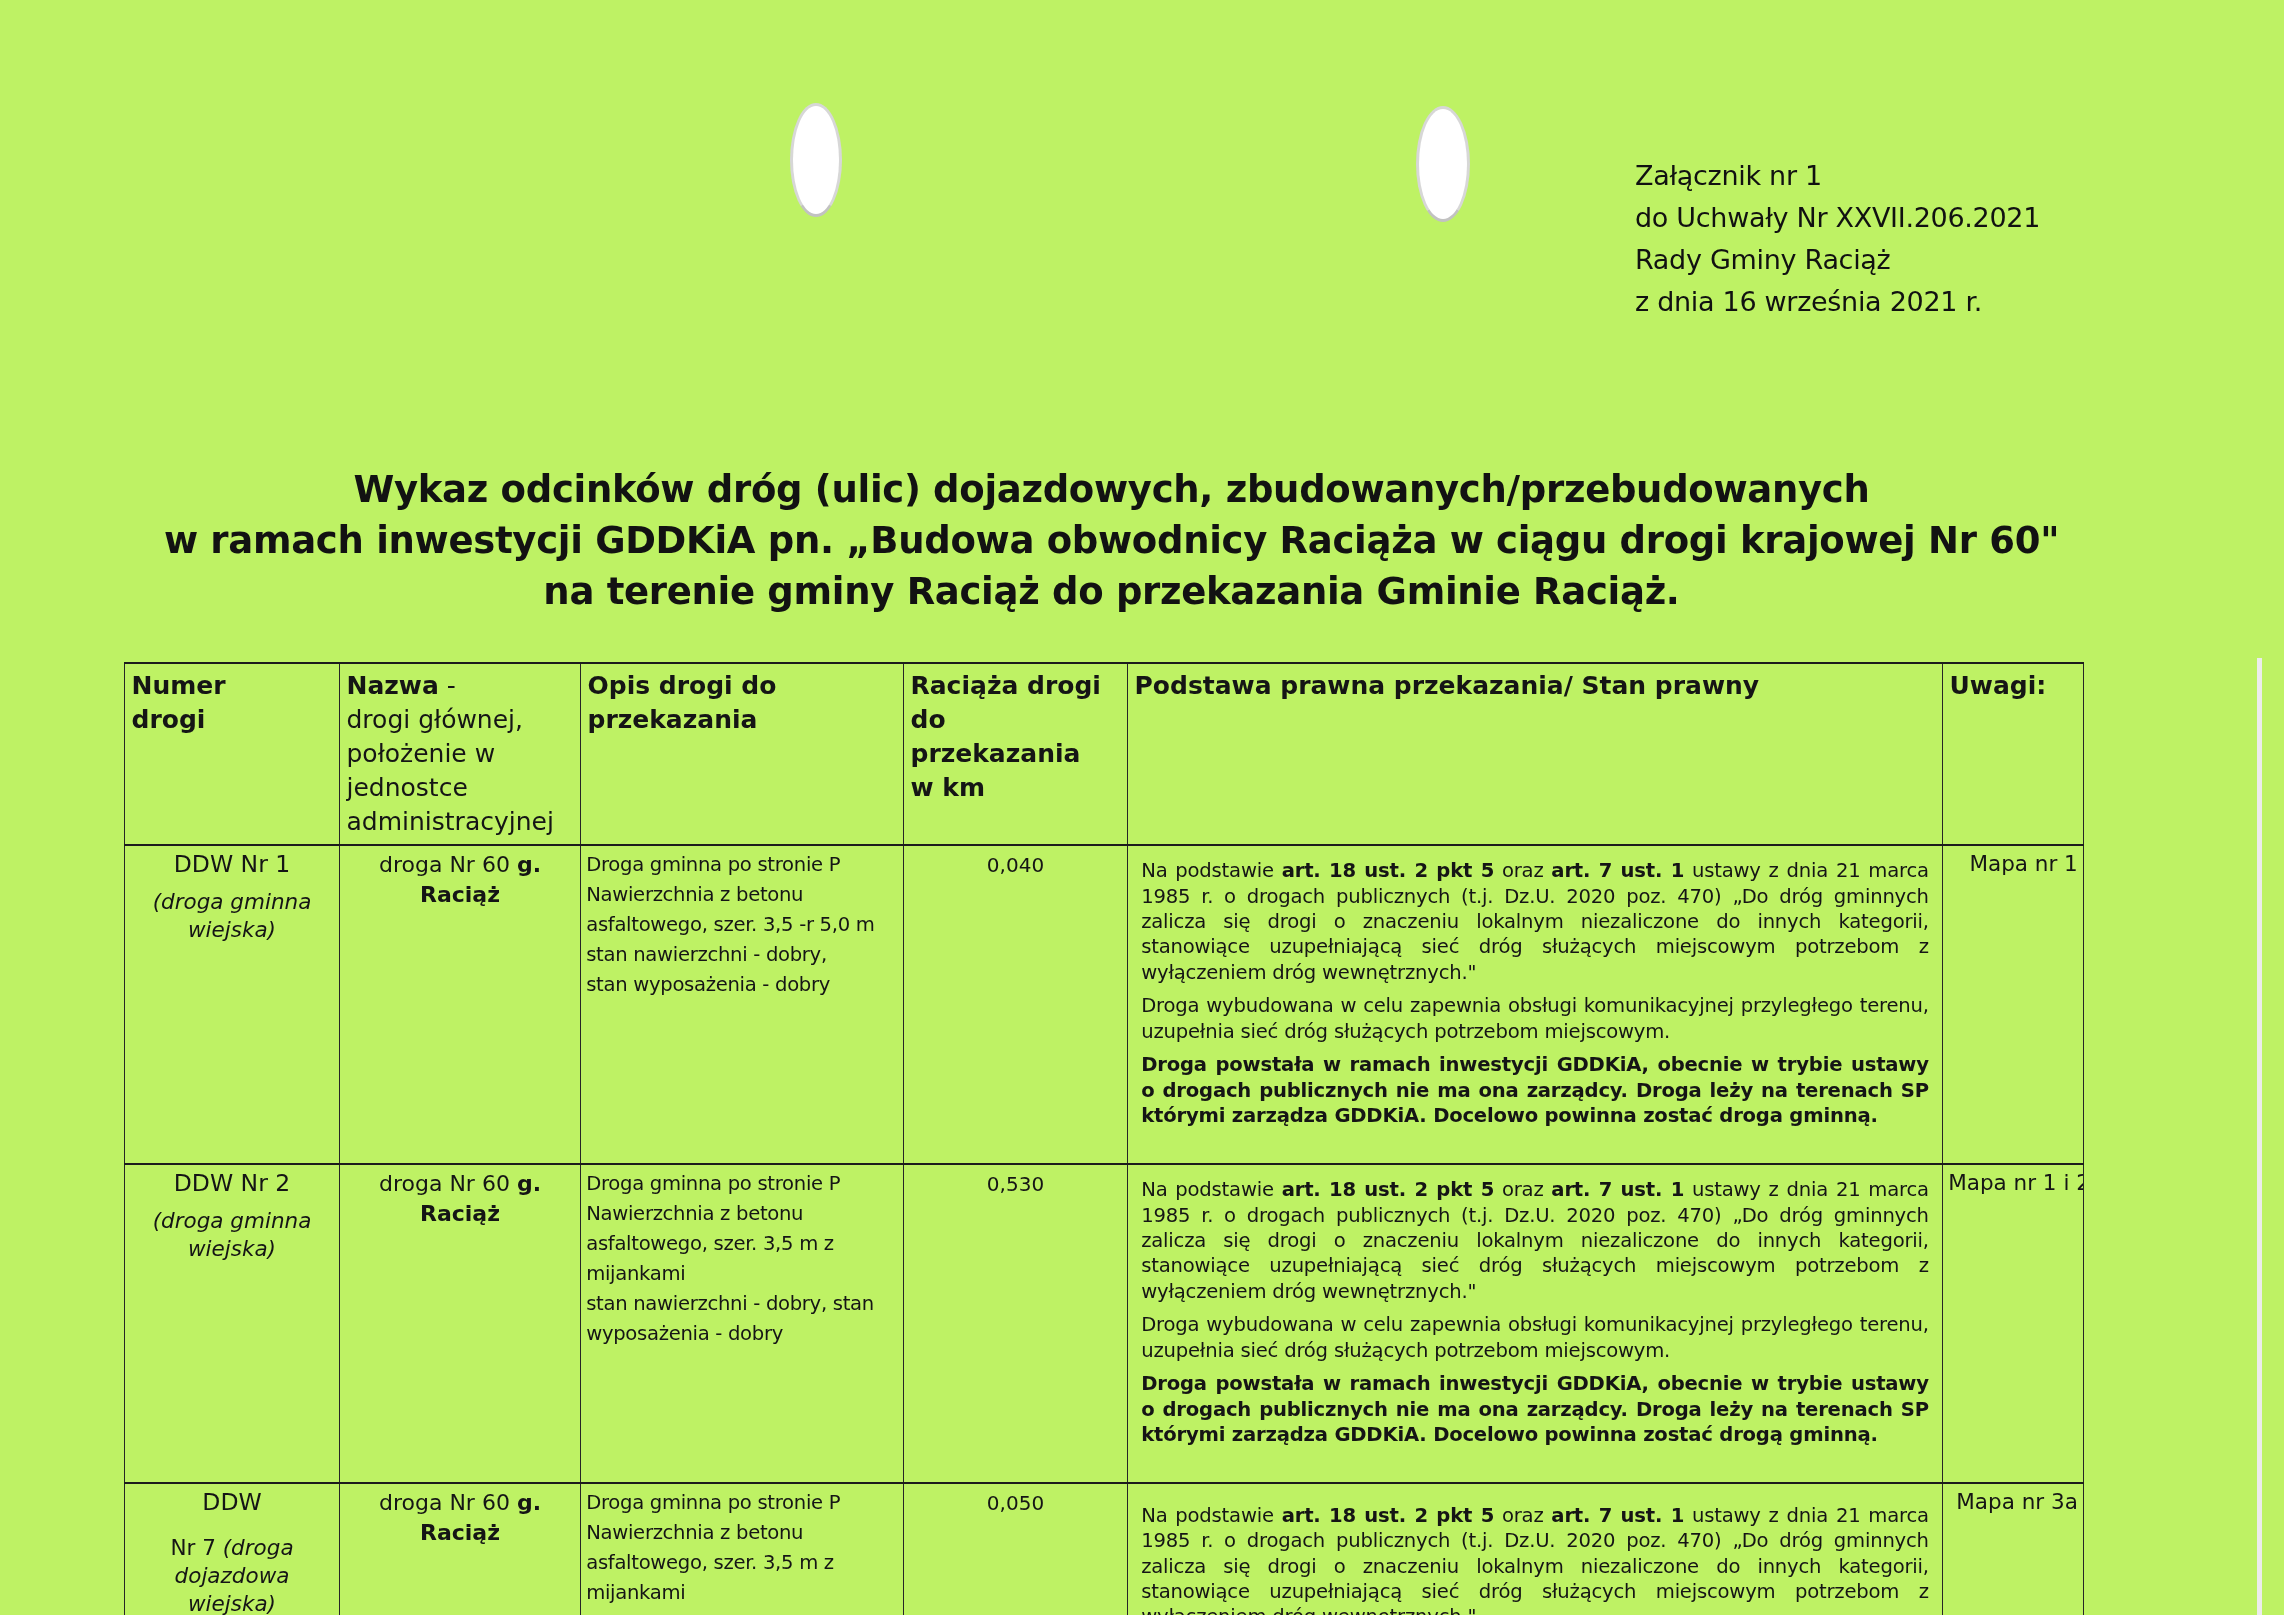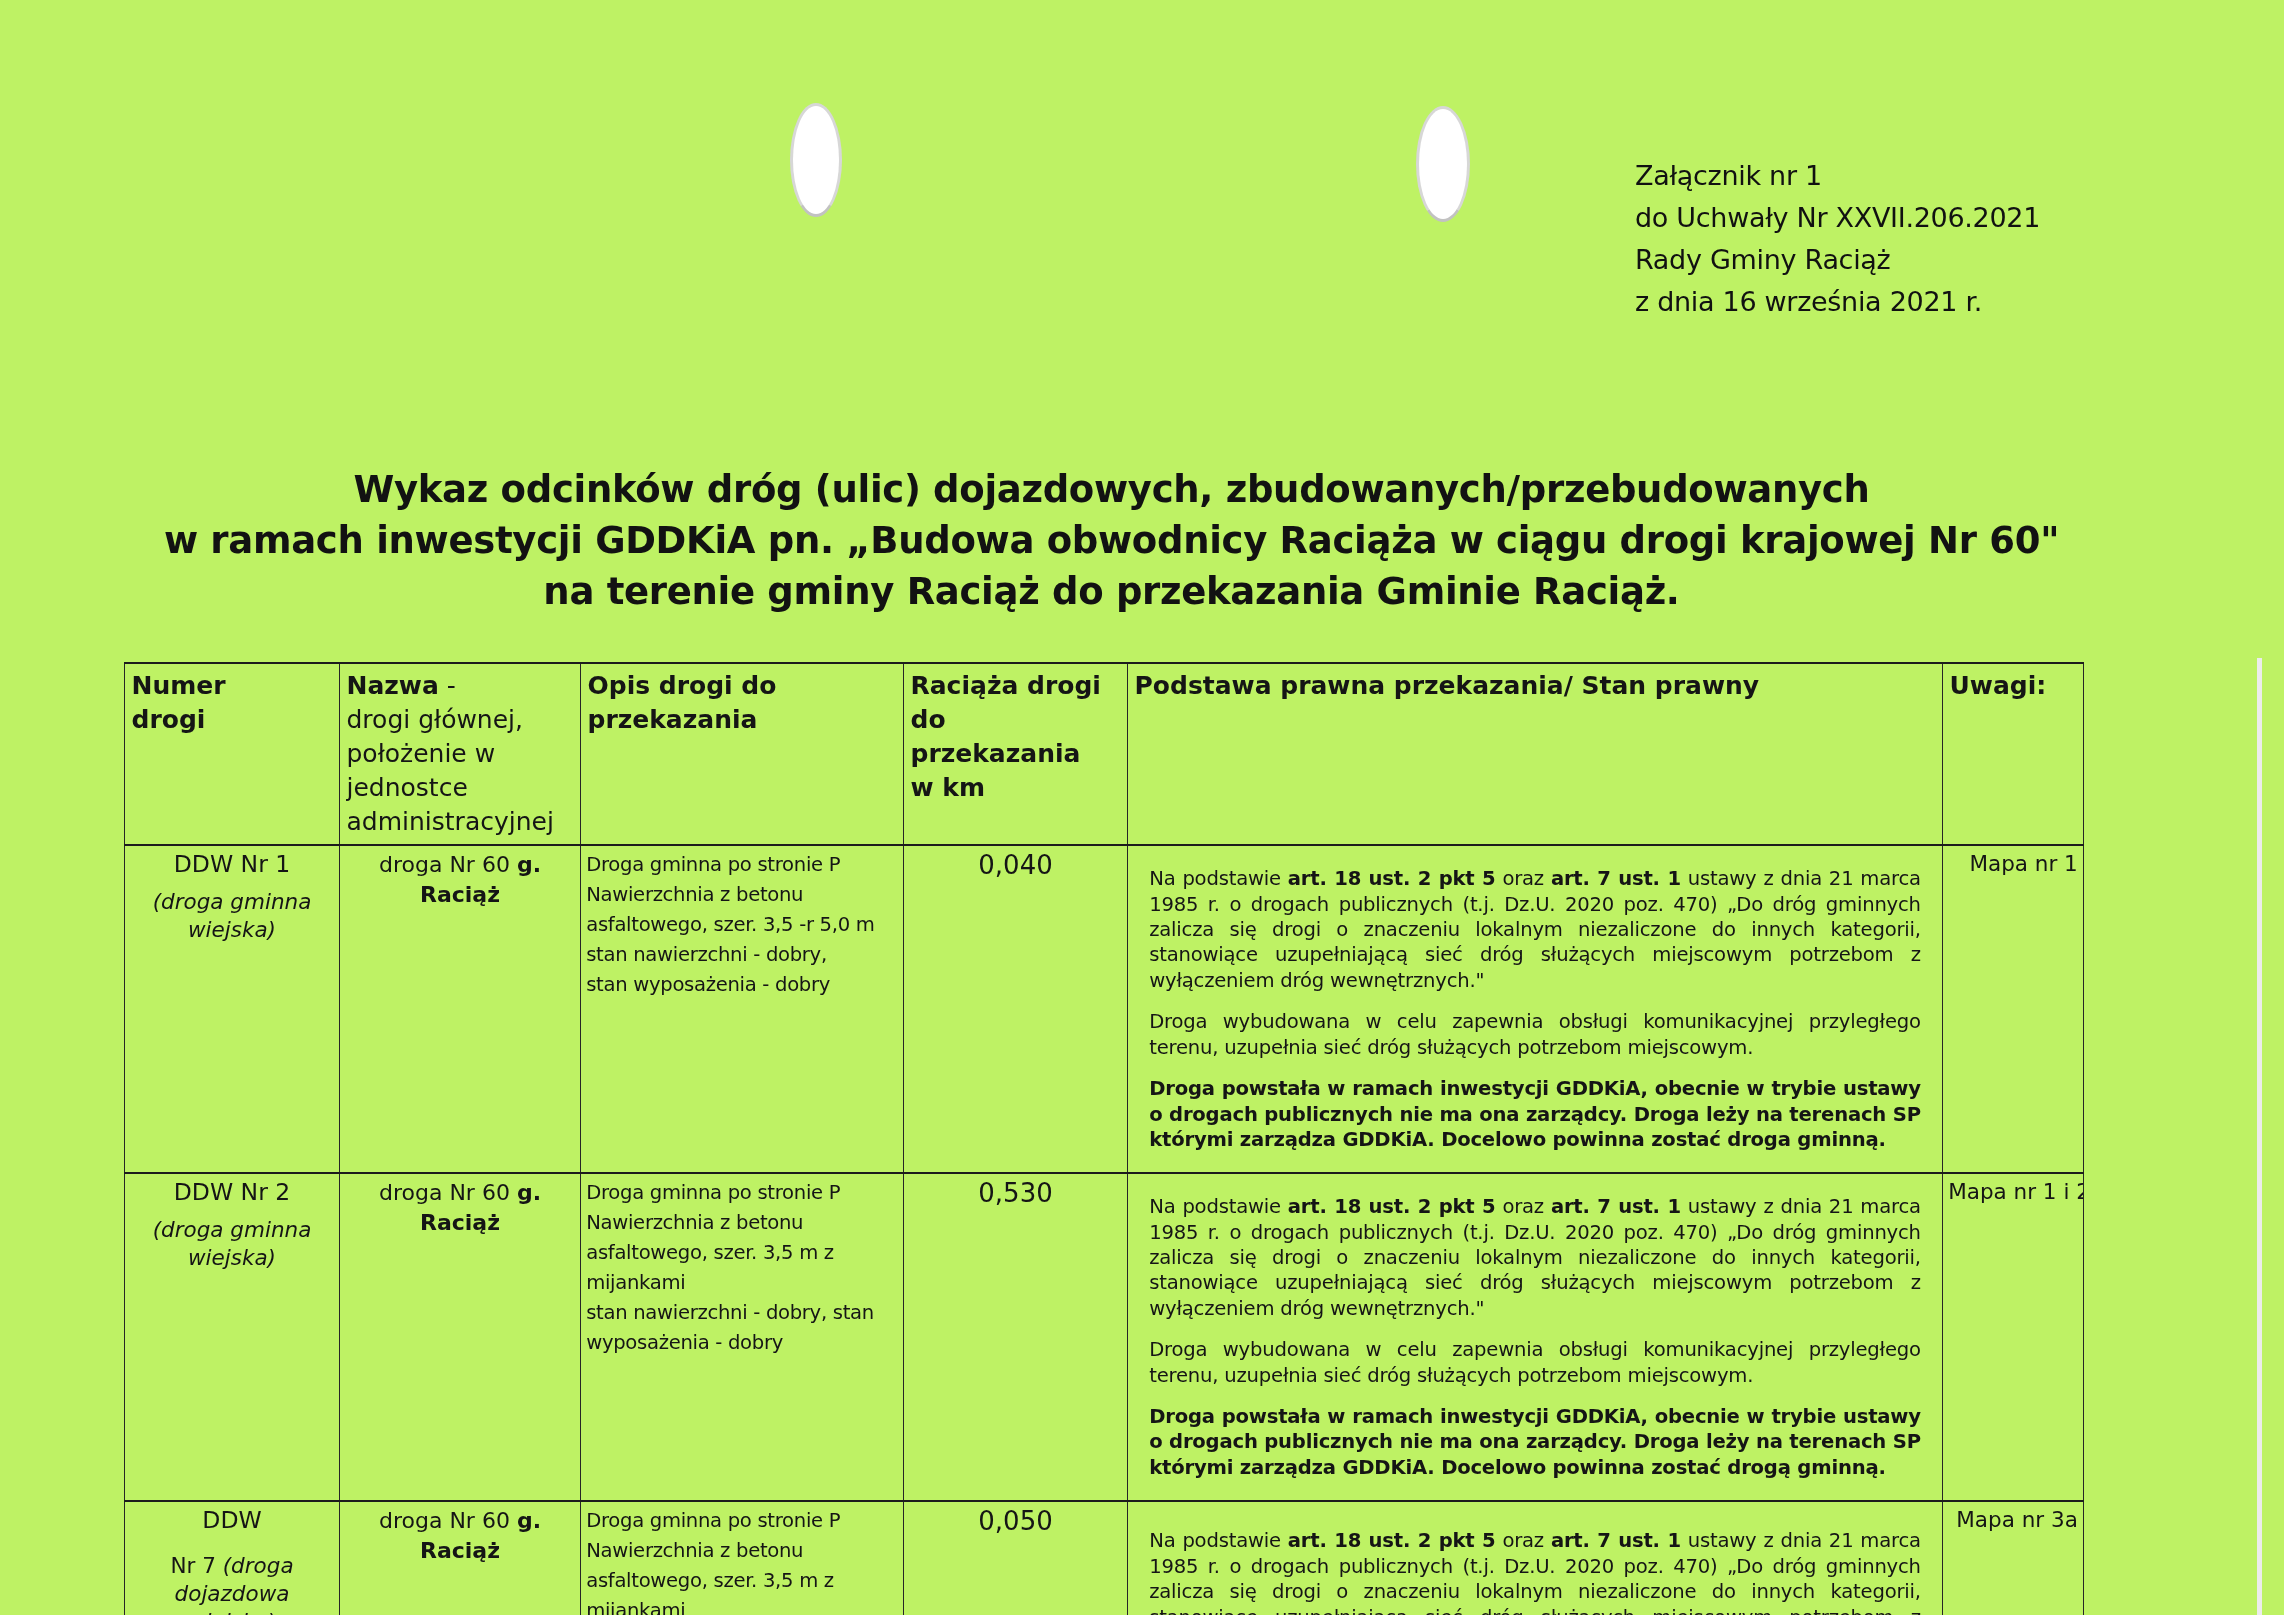--- a/index.html
+++ b/index.html
@@ -120,34 +120,34 @@
     text-align: left;
     font-size: 19.6px;
     line-height: 30px;
     letter-spacing: -0.3px;
     white-space: pre;
     padding: 5.2px 1.3px 3.9px 1.3px;
   }
 
   td.c-dlugosc {
     text-align: center;
-    font-size: 26px;
+    font-size: 20px;
     line-height: 31px;
     padding-top: 5.2px;
   }
 
   td.c-podstawa {
     font-size: 19.6px;
     line-height: 25.4px;
     letter-spacing: -0.2px;
     text-align: justify;
     padding: 34px 5.2px 3.9px 5.2px;
   }
   td.c-podstawa.tight { padding-top: 10.4px; }
-  td.c-podstawa p { margin: 16px; }
+  td.c-podstawa p { margin: 8px; }
   td.c-podstawa .b, td.c-podstawa p.bold-par { font-weight: bold; }
 
   td.c-uwagi {
     font-size: 21.5px;
     line-height: 27px;
     padding: 5.2px 1.3px 3.9px 2.6px;
     white-space: nowrap;
     text-align: right;
   }
 </style>

